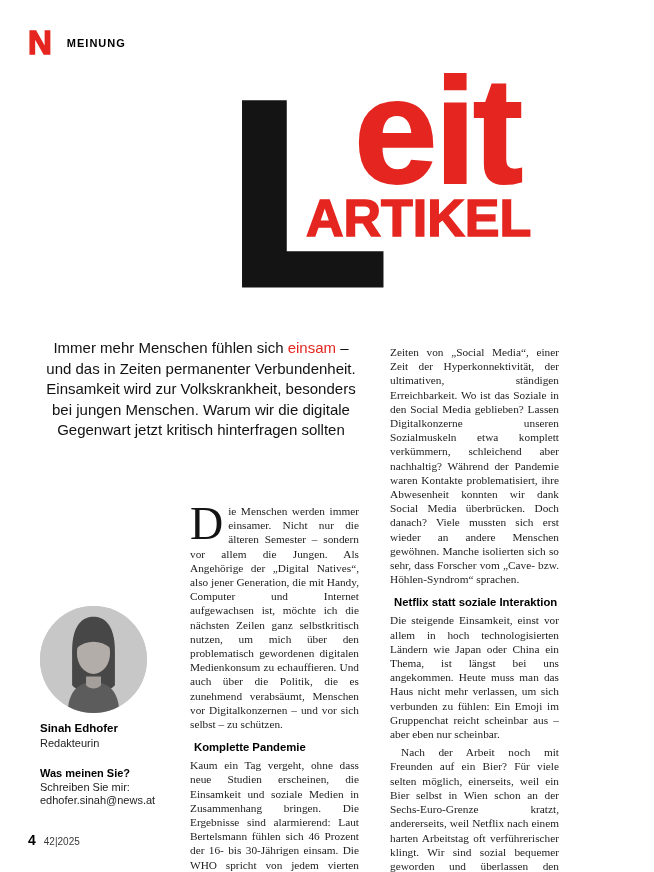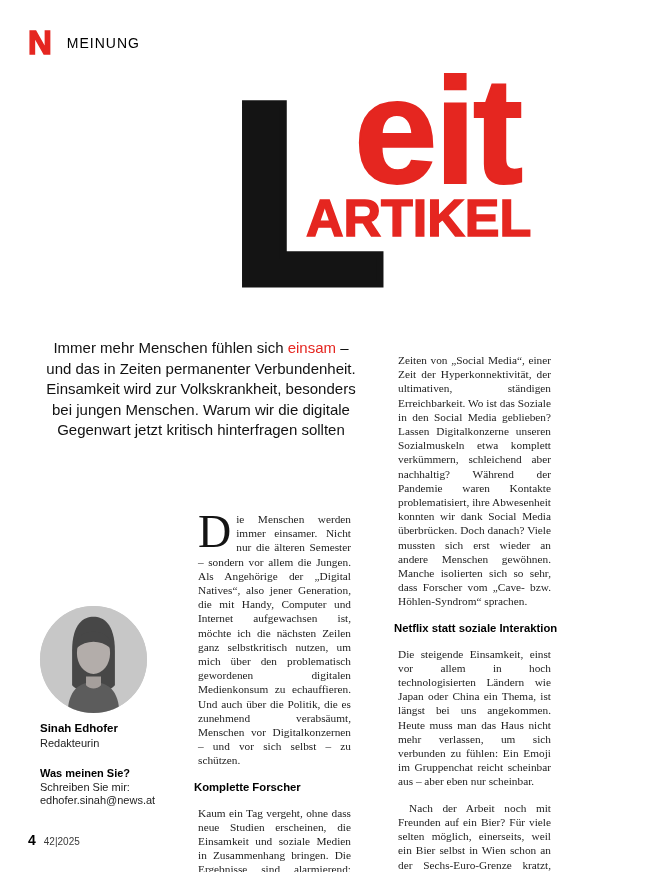--- a/index.html
+++ b/index.html
@@ -9,21 +9,21 @@
     position:relative; width:654px; height:872px; background:#fff;
     font-family:"Liberation Sans", sans-serif; color:var(--ink); overflow:hidden;
   }
 
   
   .masthead{ position:absolute; left:28px; top:26px; display:flex; align-items:center; gap:15px; }
   .logo-n{
     color:var(--red); font-weight:bold; font-size:33px; line-height:1;
     -webkit-text-stroke:1.5px var(--red);
   }
-  .section-label{ font-size:14px; font-weight:normal; letter-spacing:1px; color:#000; }
+  .section-label{ font-size:11px; font-weight:bold; letter-spacing:1px; color:#000; }
 
   
   .big-l{
     position:absolute; left:228px; top:63px; font-size:262px; line-height:1;
     font-weight:bold; color:#141414; -webkit-text-stroke:7px #141414; letter-spacing:-4px;
   }
   .title-eit{
     position:absolute; left:354px; top:56px; font-size:150px; line-height:1;
     font-weight:bold; color:var(--red); -webkit-text-stroke:2px var(--red); letter-spacing:-3px;
   }
@@ -40,21 +40,21 @@
   .intro .red{ color:var(--red); }
 
   
   .col{
     position:absolute; width:177px;
     font-family:"Liberation Serif", serif; font-size:11.3px; line-height:14.2px;
     text-align:justify; color:#1c1c1c; hyphens:auto; -webkit-hyphens:auto;
   }
   .col-left{ left:186px; top:500px; }
   .col-right{ left:386px; top:341px; }
-  .body-p{ margin:12px; }
+  .body-p{ margin:4px; }
   .body-p.indent{ text-indent:11px; }
   .subhead{
     font-family:"Liberation Sans", sans-serif; font-size:11.3px; font-weight:bold;
     color:#000; margin:9px 0 3px 8px; line-height:14px;
   }
   .dropcap{
     float:left; font-family:"Liberation Serif", serif; font-size:46px;
     line-height:36px; padding:2px 5px 0 0; color:#141414;
   }
 
@@ -88,21 +88,21 @@
   <div>
     <span class="big-l">L</span>
     <span class="title-eit">eit</span>
     <span class="title-artikel">ARTIKEL</span>
   </div>
 
   <p class="intro"><span>Immer mehr Menschen fühlen sich </span><span class="red">einsam</span><span> – und das in Zeiten permanenter Verbundenheit. Einsamkeit wird zur Volkskrankheit, besonders bei jungen Menschen. Warum wir die digitale Gegenwart jetzt kritisch hinterfragen sollten</span></p>
 
   <div class="col col-left">
     <p class="body-p"><span class="dropcap">D</span><span>ie Menschen werden immer einsamer. Nicht nur die älteren Semester – sondern vor allem die Jungen. Als Angehörige der „Digital Natives“, also jener Generation, die mit Handy, Computer und Internet aufgewachsen ist, möchte ich die nächsten Zeilen ganz selbstkritisch nutzen, um mich über den problematisch gewordenen digitalen Medienkonsum zu echauffieren. Und auch über die Politik, die es zunehmend verabsäumt, Menschen vor Digitalkonzernen – und vor sich selbst – zu schützen.</span></p>
-    <h3 class="subhead">Komplette Forscher</h3>
+    <h3 class="subhead">Komplette Pandemie</h3>
     <p class="body-p">Kaum ein Tag vergeht, ohne dass neue Studien erscheinen, die Einsamkeit und soziale Medien in Zusammenhang bringen. Die Ergebnisse sind alarmierend: Laut Bertelsmann fühlen sich 46 Prozent der 16- bis 30-Jährigen einsam. Die WHO spricht von jedem vierten Jugendlichen, der sozial isoliert ist. Und das in</p>
   </div>
 
   <div class="col col-right">
     <p class="body-p">Zeiten von „Social Media“, einer Zeit der Hyperkonnektivität, der ultimativen, ständigen Erreichbarkeit. Wo ist das Soziale in den Social Media geblieben? Lassen Digitalkonzerne unseren Sozialmuskeln etwa komplett verkümmern, schleichend aber nachhaltig? Während der Pandemie waren Kontakte problematisiert, ihre Abwesenheit konnten wir dank Social Media überbrücken. Doch danach? Viele mussten sich erst wieder an andere Menschen gewöhnen. Manche isolierten sich so sehr, dass Forscher vom „Cave- bzw. Höhlen-Syndrom“ sprachen.</p>
     <h3 class="subhead">Netflix statt soziale Interaktion</h3>
     <p class="body-p">Die steigende Einsamkeit, einst vor allem in hoch technologisierten Ländern wie Japan oder China ein Thema, ist längst bei uns angekommen. Heute muss man das Haus nicht mehr verlassen, um sich verbunden zu fühlen: Ein Emoji im Gruppenchat reicht scheinbar aus – aber eben nur scheinbar.</p>
     <p class="body-p indent">Nach der Arbeit noch mit Freunden auf ein Bier? Für viele selten möglich, einerseits, weil ein Bier selbst in Wien schon an der Sechs-Euro-Grenze kratzt, andererseits, weil Netflix nach einem harten Arbeitstag oft verführerischer klingt. Wir sind sozial bequemer geworden und überlassen den Digitalplattformen oft ein bisschen zu unkritisch das Feld: Ständig verpassen wir die wichtigen Momente unseres Lebens, betrachten diese nur durch die Linse</p>
   </div>
 

